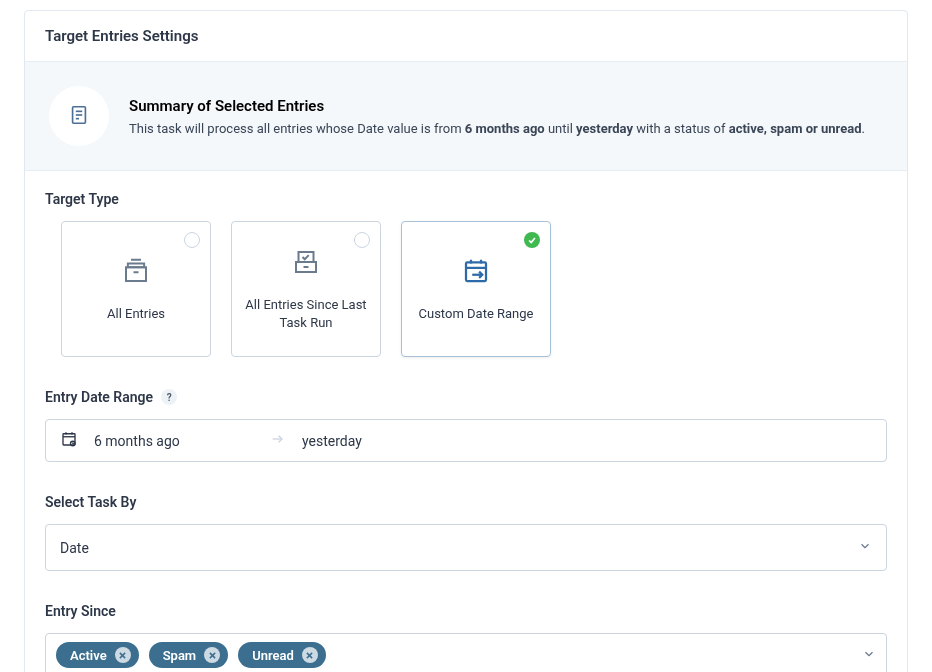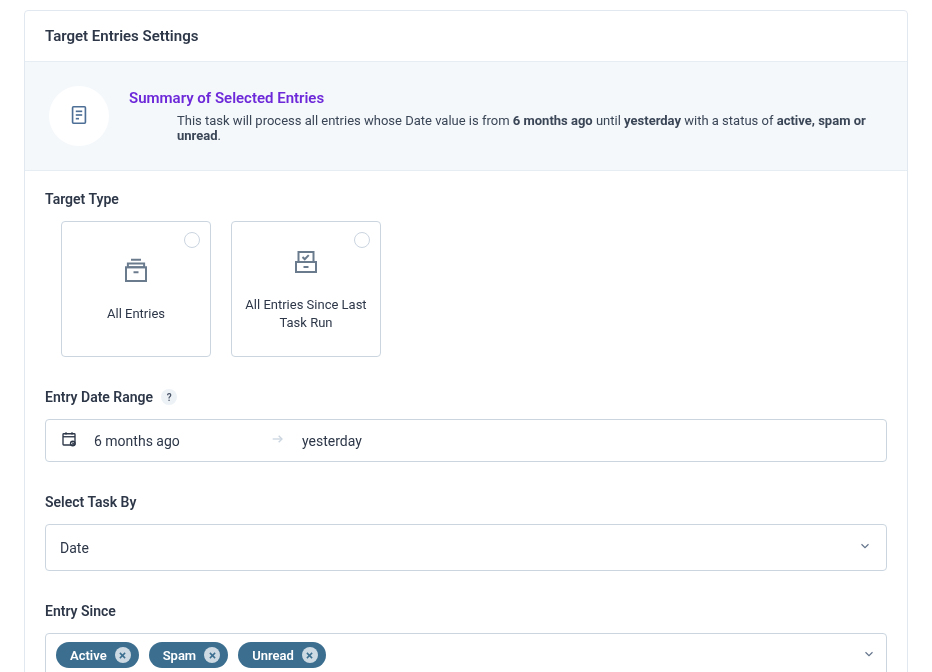--- a/index.html
+++ b/index.html
@@ -44,28 +44,27 @@
       align-items: center;
       justify-content: center;
       flex-shrink: 0;
     }
     .summary-text {
       display: flex;
       flex-direction: column;
       gap: 6px;
     }
     .summary-title {
-      color: #6d28d9;
+      color: #000000;
       font-weight: 600;
       font-size: 15px;
     }
     .summary-desc {
       color: #3a4556;
       font-size: 13px;
-      margin-left: 48px;
     }
     .section {
       padding: 20px;
     }
     .section-label {
       font-weight: 600;
       font-size: 14px;
       color: #2d3748;
       margin-bottom: 14px;
       display: flex;
@@ -265,20 +264,38 @@
           <svg width="30" height="30" viewBox="0 0 24 24" fill="none" stroke="#6b7b8e" stroke-width="1.6">
             <rect x="6" y="4" width="12" height="8"></rect>
             <polyline points="9.2,8 11,9.8 14.2,6.5"></polyline>
             <rect x="4" y="12" width="16" height="8"></rect>
             <line x1="10" y1="16" x2="14" y2="16"></line>
           </svg>
         </span>
         <div class="target-card-label">All Entries Since Last Task Run</div>
       </div>
 
+      <div class="target-card selected">
+        <span class="check">
+          <svg width="10" height="10" viewBox="0 0 24 24" fill="none" stroke="#fff" stroke-width="4">
+            <polyline points="5,13 10,18 19,7"></polyline>
+          </svg>
+        </span>
+        <span>
+          <svg width="30" height="30" viewBox="0 0 24 24" fill="none" stroke="#2f6aa8" stroke-width="1.8">
+            <rect x="4" y="5" width="16" height="15" rx="1"></rect>
+            <line x1="4" y1="9.5" x2="20" y2="9.5"></line>
+            <line x1="8" y1="3" x2="8" y2="6"></line>
+            <line x1="16" y1="3" x2="16" y2="6"></line>
+            <line x1="9" y1="15" x2="17" y2="15"></line>
+            <polyline points="14.5,12.5 17,15 14.5,17.5"></polyline>
+          </svg>
+        </span>
+        <div class="target-card-label">Custom Date Range</div>
+      </div>
     </div>
 
     <div class="section-label mt">
       <span>Entry Date Range</span>
       <span class="help-badge">?</span>
     </div>
     <div class="date-range-input">
       <span class="cal-icon">
         <svg width="18" height="18" viewBox="0 0 24 24" fill="none" stroke="#2d3748" stroke-width="1.8">
           <rect x="4" y="5" width="16" height="15" rx="1"></rect>

